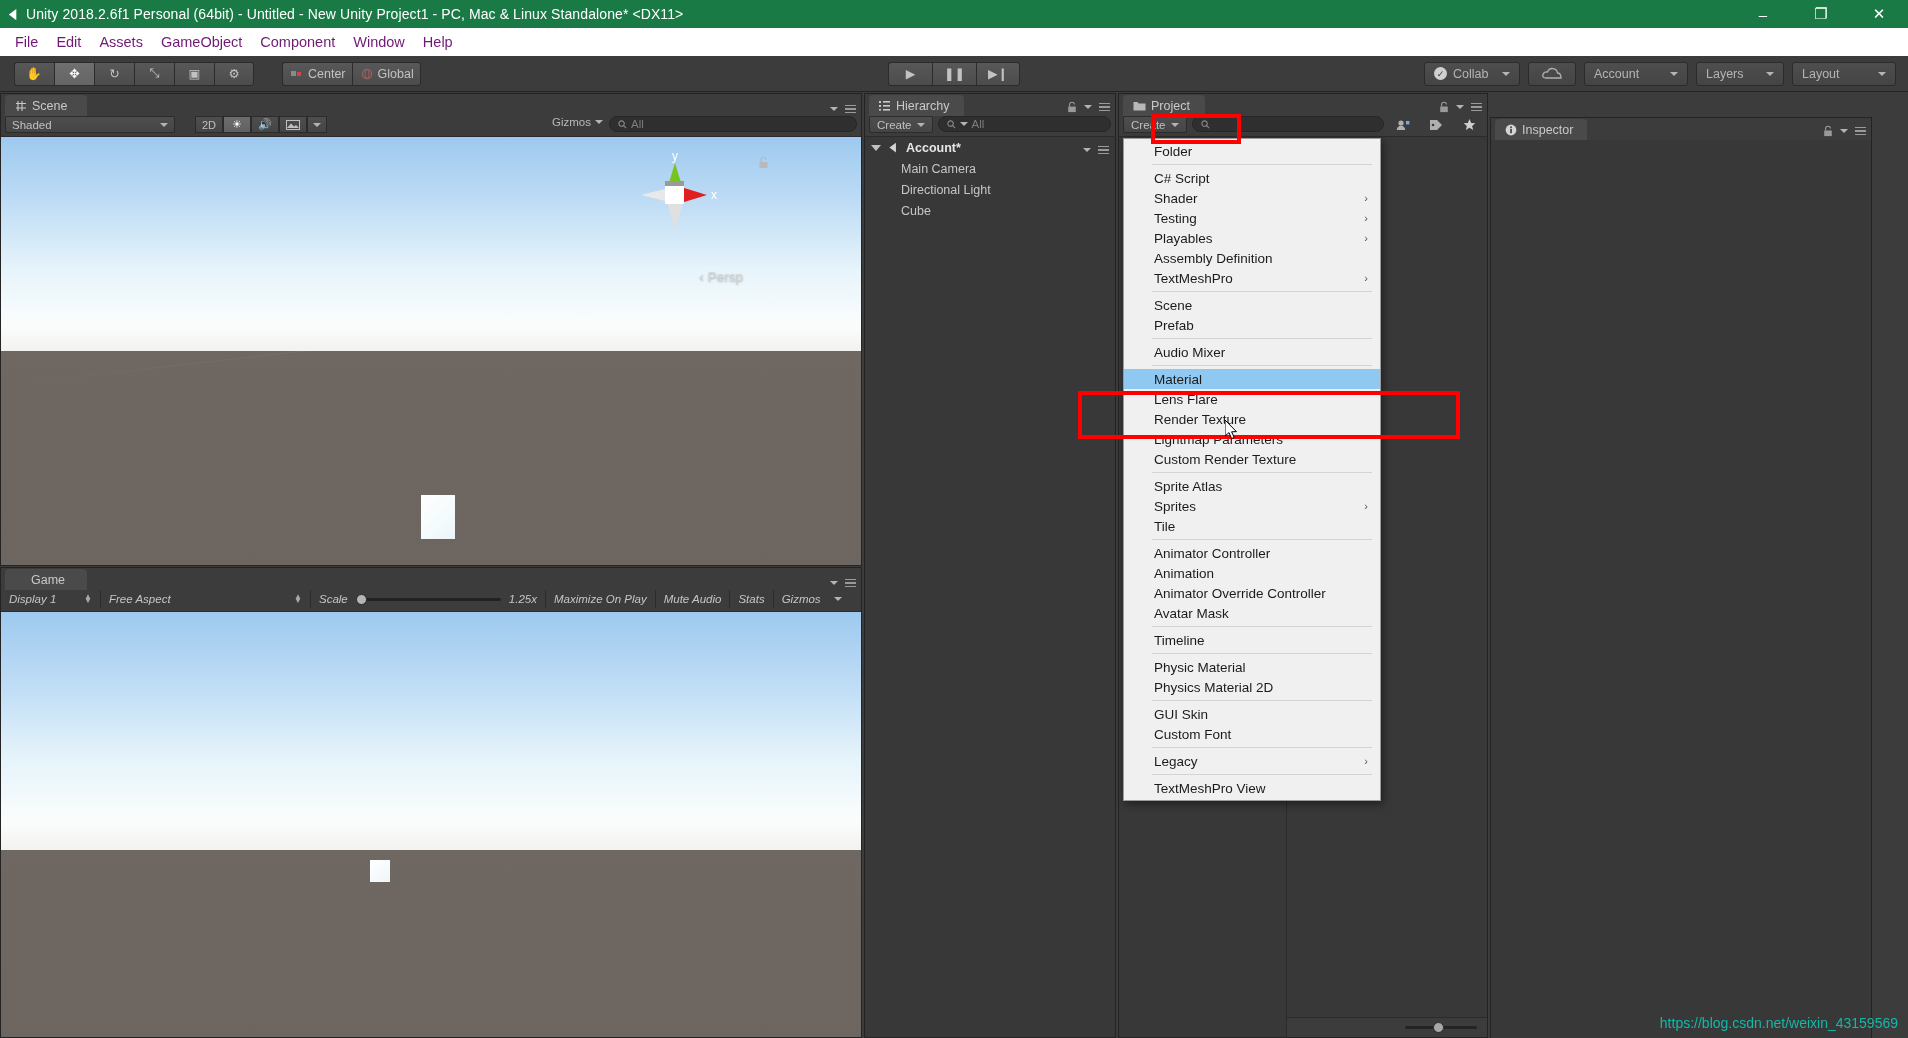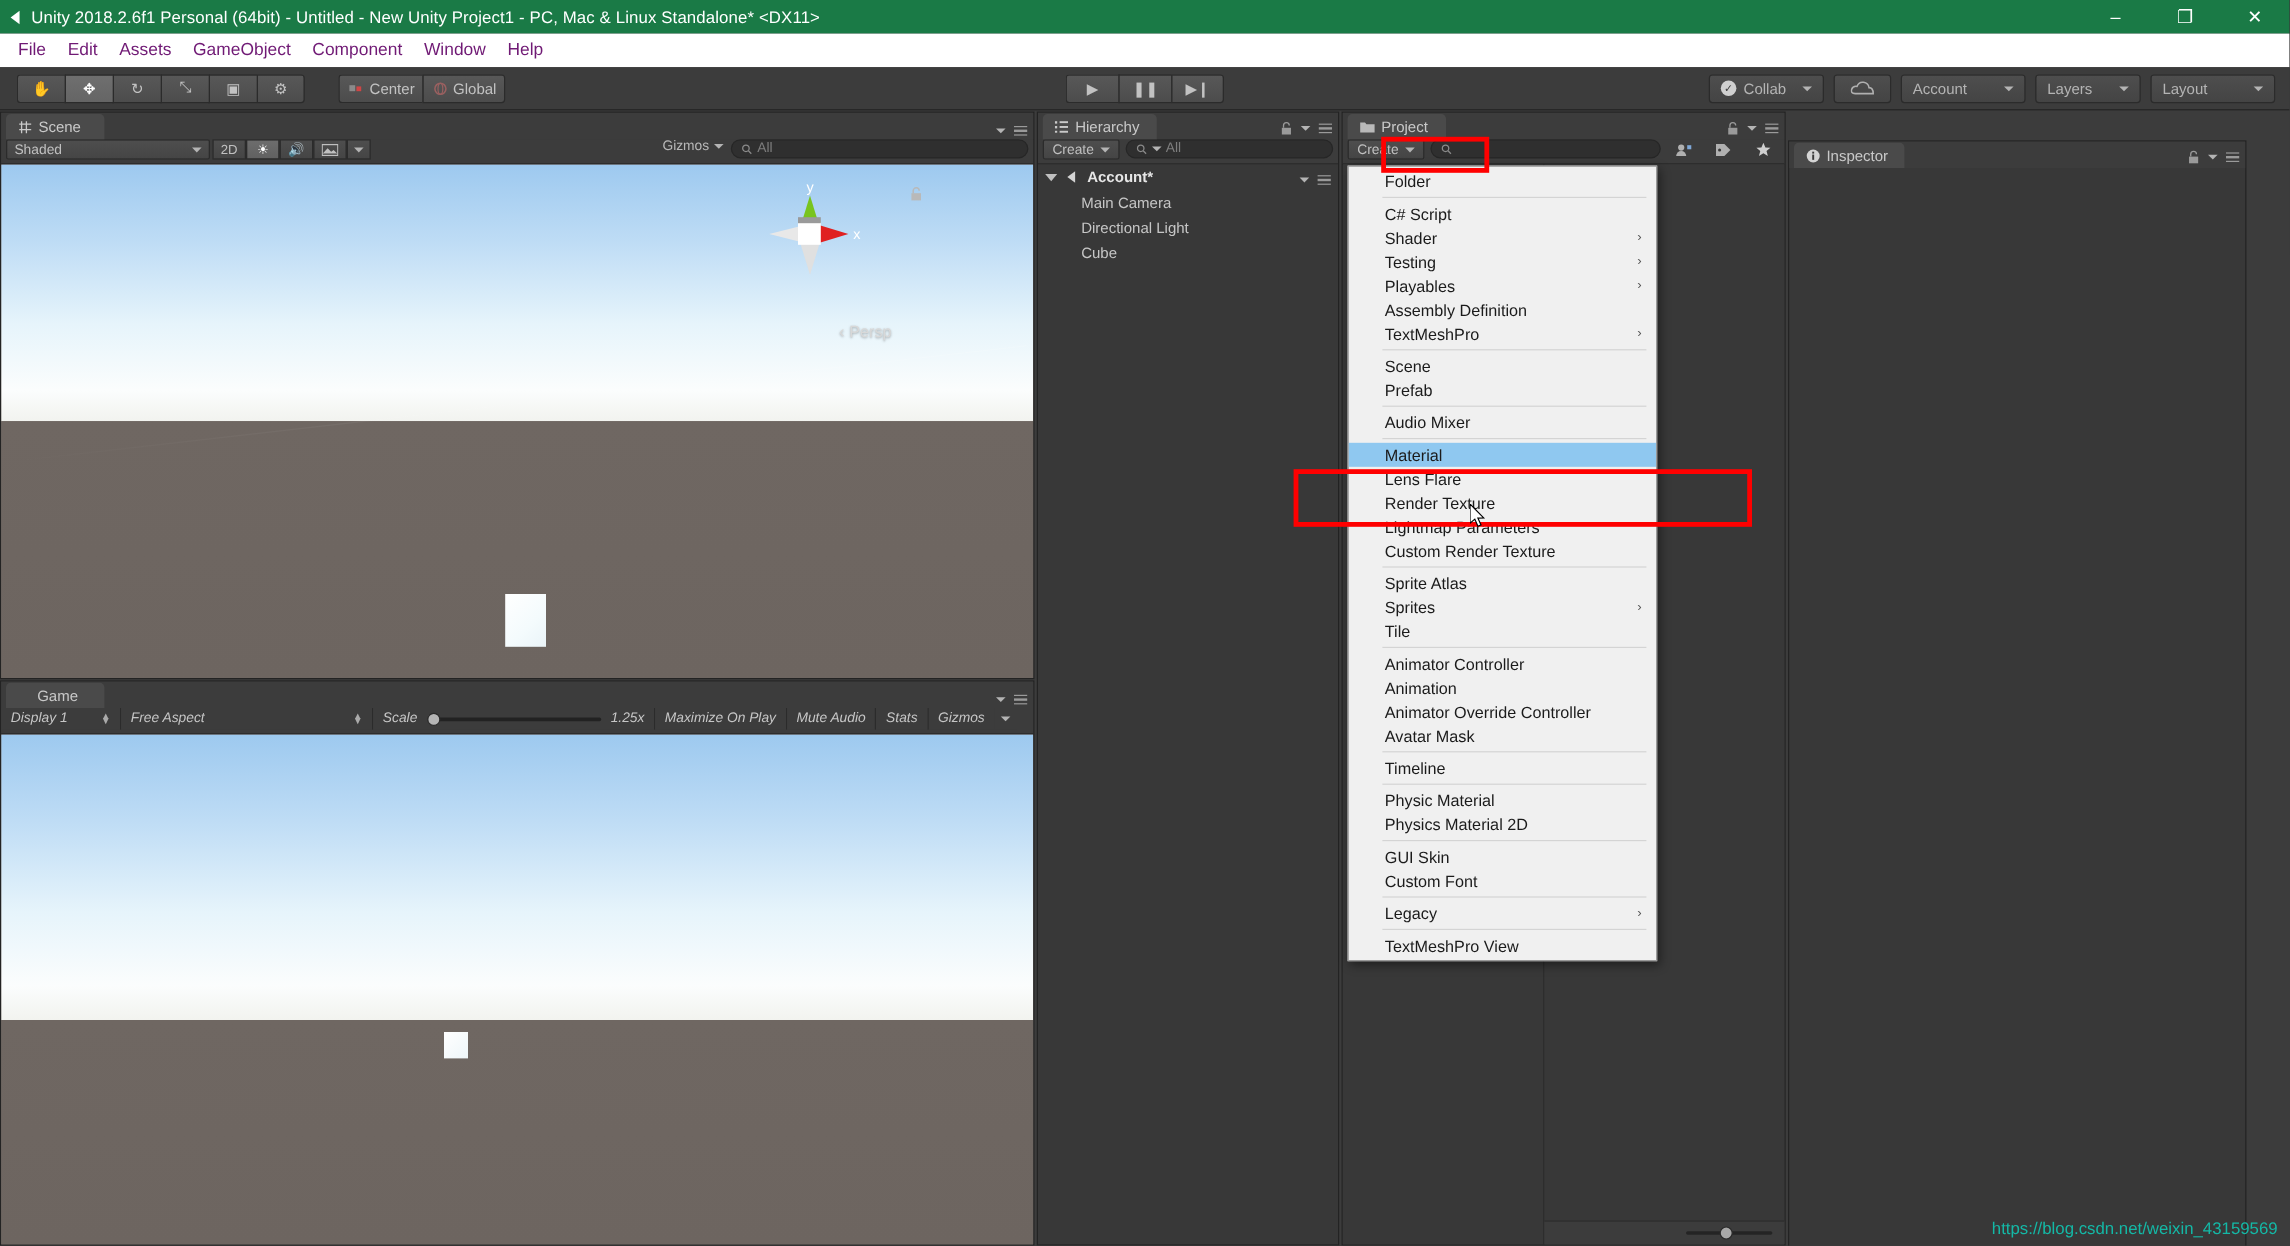--- a/index.html
+++ b/index.html
@@ -331,21 +331,21 @@
             <i></i>
             <i></i>
           </span>
       </div>
     </div>
     <div class="panel-toolbar scene-toolbar">
       <div class="shaded-dd">
         <span>Shaded</span>
         <span class="caret" style="margin-left:auto"></span>
       </div>
-      <div class="icon-btn" style="margin-left:2px">2D</div>
+      <div class="icon-btn" style="margin-left:20px">2D</div>
       <div class="icon-btn on">☀</div>
       <div class="icon-btn">🔊</div>
       <div class="icon-btn">
         <svg width="14" height="10" viewBox="0 0 14 10">
             <rect x="0.5" y="0.5" width="13" height="9" fill="none" stroke="#c0c0c0"></rect>
             <path d="M1 8 L5 3.5 L8 6.5 L10 5 L13 8" fill="#c0c0c0"></path>
           </svg>
       </div>
       <div class="icon-btn" style="min-width:16px">
           <span class="caret"></span>

